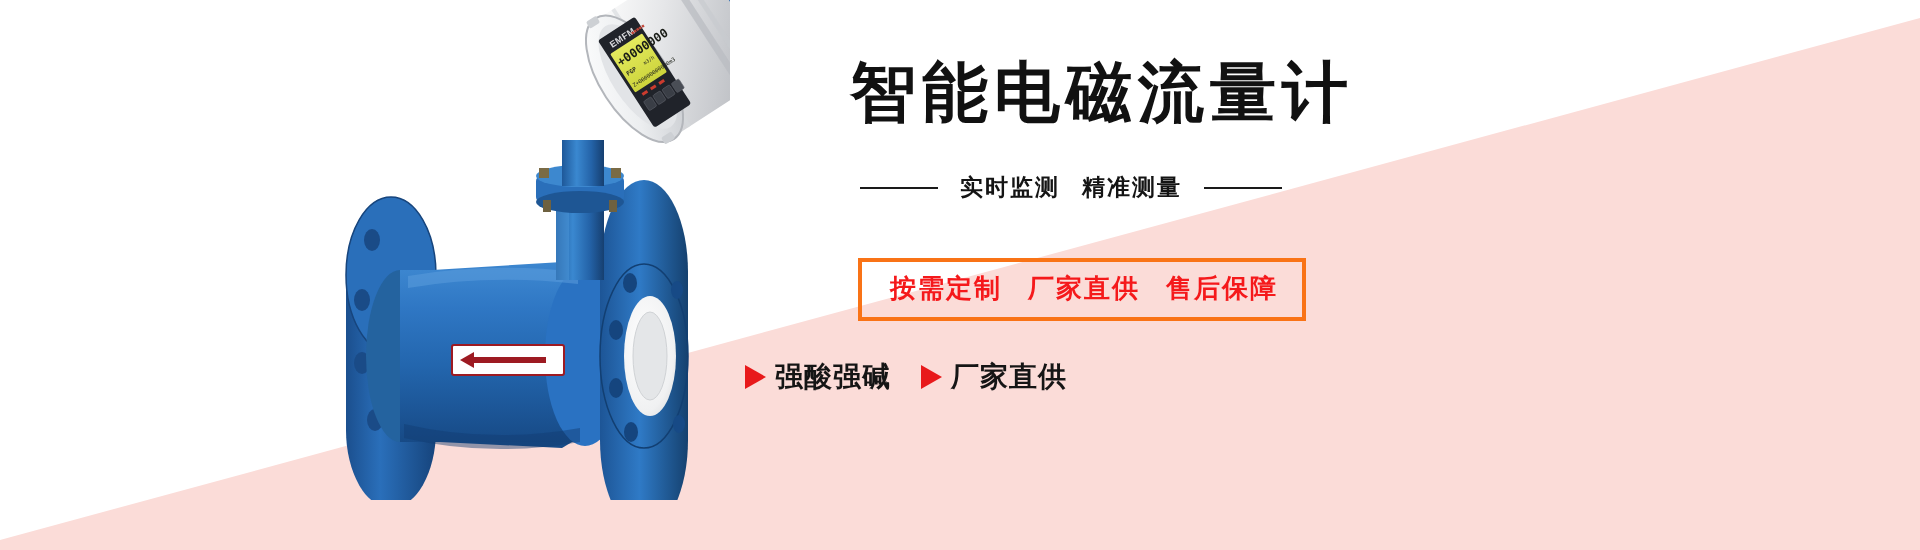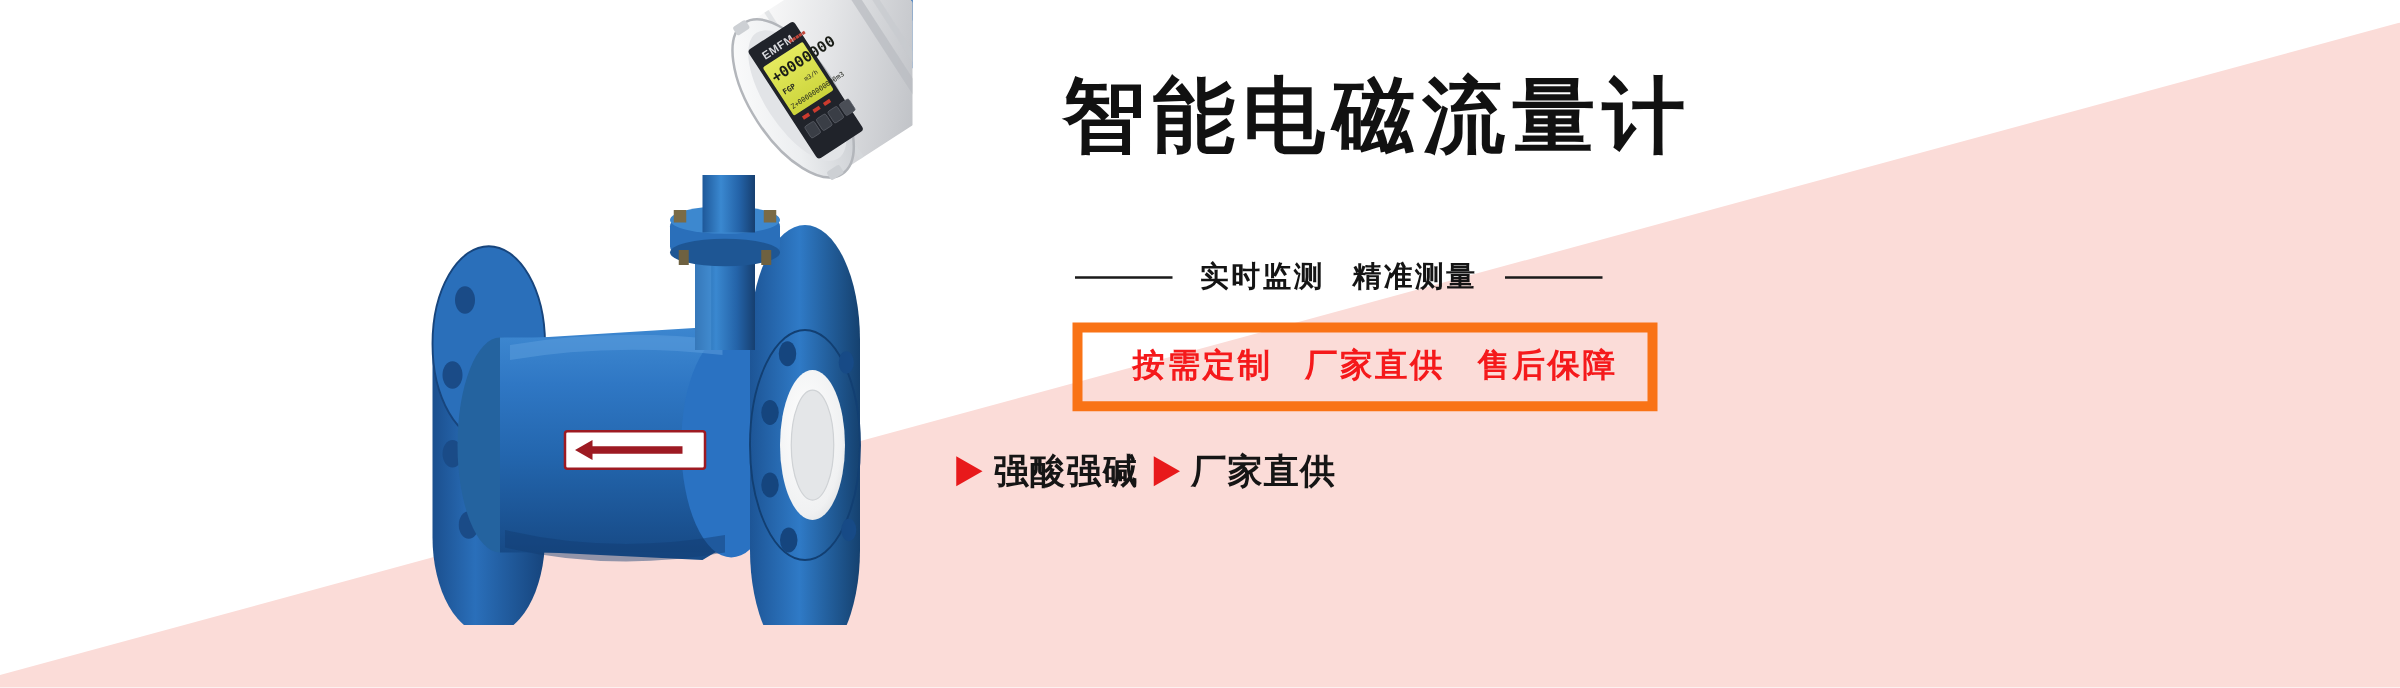--- a/index.html
+++ b/index.html
@@ -22,43 +22,43 @@
   .copy{position:absolute;left:0;top:0;width:1920px;height:550px;z-index:6;}
 
   .title{
     position:absolute;left:830px;top:55px;
     font-size:66px;line-height:74px;font-weight:bold;color:#111111;
     letter-spacing:6px;white-space:nowrap;margin-left:20px;
   }
 
   .subline{
     position:absolute;left:860px;top:172px;
-    display:flex;align-items:center;gap:22px;white-space:nowrap;margin-top:34px;
+    display:flex;align-items:center;gap:22px;white-space:nowrap;
   }
   .subline .rule{display:block;width:78px;height:2px;background:#1a1a1a;}
   .subline .subtext{
     font-size:23px;font-weight:bold;color:#141414;letter-spacing:2px;
   }
   .subline .subtext .gap{display:inline-block;width:22px;}
 
   .redbox{
     position:absolute;left:858px;top:258px;
-    border:8px solid #f97316;
-    padding:9px 24px 11px 40px;
+    border:4px solid #f97316;
+    padding:9px 24px 11px 28px;
     white-space:nowrap;
     background:transparent;
   }
   .redbox .rbtext{
     font-size:26px;font-weight:bold;color:#f5191b;letter-spacing:2px;
   }
   .redbox .rbtext .gap{display:inline-block;width:26px;}
 
   .features{
     position:absolute;left:745px;top:358px;
-    display:flex;align-items:flex-start;gap:12px;white-space:nowrap;margin-left:20px;
+    display:flex;align-items:flex-start;gap:30px;white-space:nowrap;
   }
   .feat{display:flex;align-items:center;gap:9px;}
   .feat .tri{
     width:0;height:0;
     border-top:12px solid transparent;
     border-bottom:12px solid transparent;
     border-left:21px solid #e8191b;
     display:block;
   }
   .feat .flabel{

